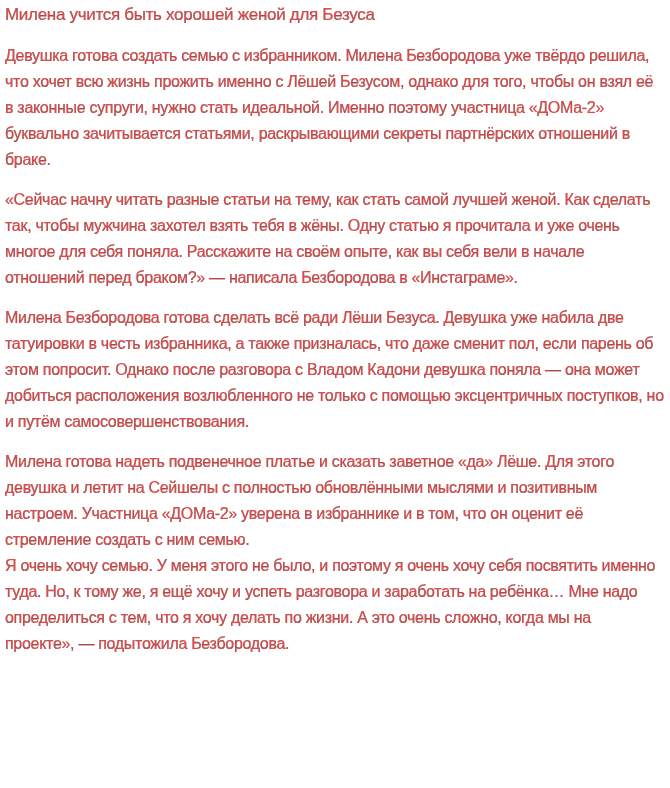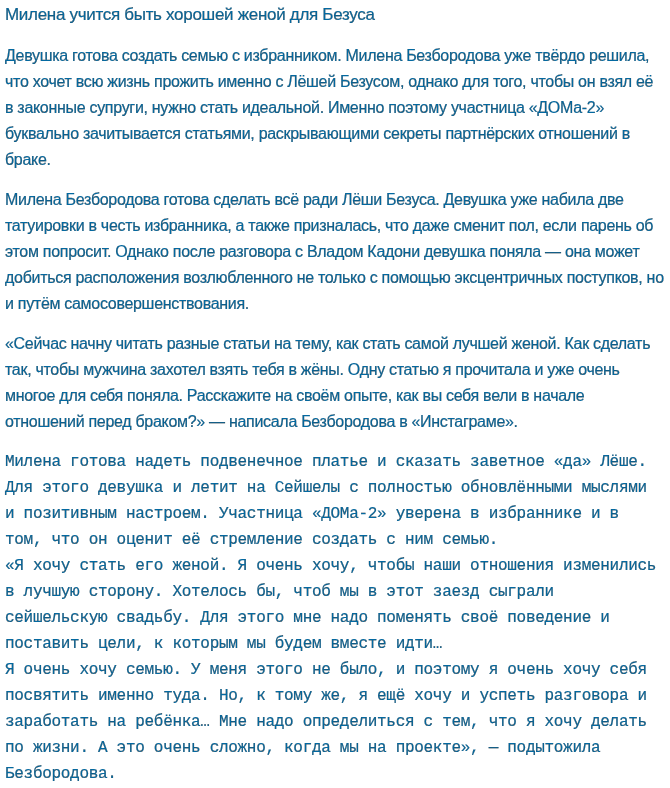--- a/index.html
+++ b/index.html
@@ -5,51 +5,49 @@
   html, body {
     margin: 0;
     padding: 0;
     background: #ffffff;
   }
   .article {
     width: 670px;
     box-sizing: border-box;
     padding: 2px 6px 0 5px;
     font-family: "Liberation Sans", sans-serif;
-    color: #0369a1;
+    color: #ef4444;
     font-size: 16px;
     line-height: 26px;
     letter-spacing: -0.3px;
     font-weight: 500;
     -webkit-text-stroke: 0.2px #333333;
   }
   .title {
     font-size: 17px;
     line-height: 26px;
     font-weight: 500;
     margin: 0 0 15px 0;
   }
   .para {
     margin: 0 0 14px 0;
   }
   .para.flush {
     margin-bottom: 0;
-    font-family: Liberation Mono, monospace;
   }
 </style>
 </head>
 <body>
 
 <article class="article">
   <h1 class="title">Милена учится быть хорошей женой для Безуса</h1>
 
   <p class="para">Девушка готова создать семью с избранником. Милена Безбородова уже твёрдо решила, что хочет всю жизнь прожить именно с Лёшей Безусом, однако для того, чтобы он взял её в законные супруги, нужно стать идеальной. Именно поэтому участница «ДОМа-2» буквально зачитывается статьями, раскрывающими секреты партнёрских отношений в браке.</p>
 
+  <p class="para">«Сейчас начну читать разные статьи на тему, как стать самой лучшей женой. Как сделать так, чтобы мужчина захотел взять тебя в жёны. Одну статью я прочитала и уже очень многое для себя поняла. Расскажите на своём опыте, как вы себя вели в начале отношений перед браком?» — написала Безбородова в «Инстаграме».</p>
+
   <p class="para">Милена Безбородова готова сделать всё ради Лёши Безуса. Девушка уже набила две татуировки в честь избранника, а также призналась, что даже сменит пол, если парень об этом попросит. Однако после разговора с Владом Кадони девушка поняла — она может добиться расположения возлюбленного не только с помощью эксцентричных поступков, но и путём самосовершенствования.</p>
-
-  <p class="para">«Сейчас начну читать разные статьи на тему, как стать самой лучшей женой. Как сделать так, чтобы мужчина захотел взять тебя в жёны. Одну статью я прочитала и уже очень многое для себя поняла. Расскажите на своём опыте, как вы себя вели в начале отношений перед браком?» — написала Безбородова в «Инстаграме».</p>
 
   <p class="para flush">Милена готова надеть подвенечное платье и сказать заветное «да» Лёше. Для этого девушка и летит на Сейшелы с полностью обновлёнными мыслями и позитивным настроем. Участница «ДОМа-2» уверена в избраннике и в том, что он оценит её стремление создать с ним семью.</p>
 
-  <p class="para flush">«Я хочу стать его женой. Я очень хочу, чтобы наши отношения изменились в лучшую сторону. Хотелось бы, чтоб мы в этот заезд сыграли сейшельскую свадьбу. Для этого мне надо поменять своё поведение и поставить цели, к которым мы будем вместе идти…</p>
 
   <p class="para flush">Я очень хочу семью. У меня этого не было, и поэтому я очень хочу себя посвятить именно туда. Но, к тому же, я ещё хочу и успеть разговора и заработать на ребёнка… Мне надо определиться с тем, что я хочу делать по жизни. А это очень сложно, когда мы на проекте», — подытожила Безбородова.</p>
 </article>
 
 </body></html>

